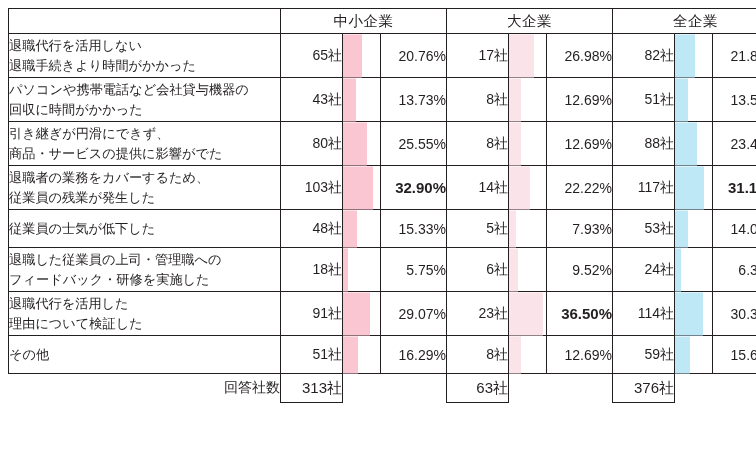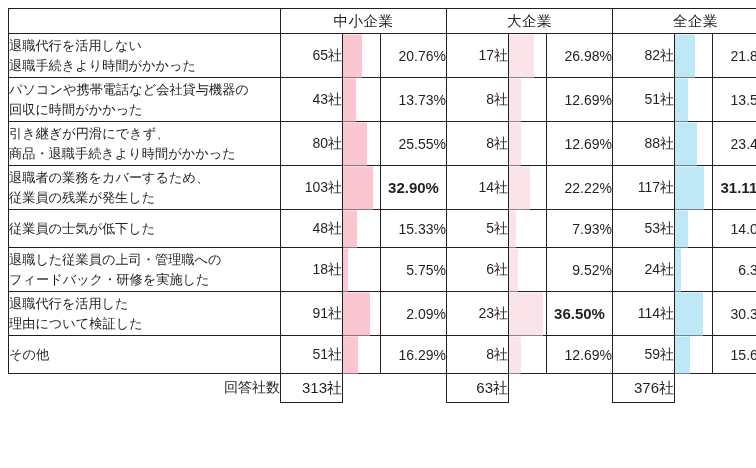--- a/index.html
+++ b/index.html
@@ -65,21 +65,20 @@
     font-size: 14px;
   }
   .pct-cell {
     text-align: right;
     padding-right: 8px;
     font-size: 14px;
   }
   .pct-cell.bold {
     font-weight: bold;
     font-size: 15px;
-    text-align: center;
   }
   .bar-cell {
     position: relative;
     padding: 0;
   }
   .bar {
     position: absolute;
     left: 0;
     top: 50%;
     transform: translateY(-50%);
@@ -183,21 +182,21 @@
           <td class="pct-cell">12.69%</td>
           <td class="count-cell">51社</td>
           <td class="bar-cell">
             <div class="bar" style="width: 33.9%; background: rgb(191, 232, 247);"></div>
           </td>
           <td class="pct-cell">13.56%</td>
         </tr>
         <tr class="row-h2">
           <td class="label-cell">
             <span style="display: block;">引き継ぎが円滑にできず、</span>
-            <span class="l2">商品・退職手続きより時間がかかった</span>
+            <span class="l2">商品・サービスの提供に影響がでた</span>
           </td>
           <td class="count-cell">80社</td>
           <td class="bar-cell">
             <div class="bar" style="width: 63.875%; background: rgb(249, 198, 210);"></div>
           </td>
           <td class="pct-cell">25.55%</td>
           <td class="count-cell">8社</td>
           <td class="bar-cell">
             <div class="bar" style="width: 31.725%; background: rgb(251, 227, 234);"></div>
           </td>
@@ -272,21 +271,21 @@
         </tr>
         <tr class="row-h2">
           <td class="label-cell">
             <span style="display: block;">退職代行を活用した</span>
             <span class="l2">理由について検証した</span>
           </td>
           <td class="count-cell">91社</td>
           <td class="bar-cell">
             <div class="bar" style="width: 72.675%; background: rgb(249, 198, 210);"></div>
           </td>
-          <td class="pct-cell">2.09%</td>
+          <td class="pct-cell">29.07%</td>
           <td class="count-cell">23社</td>
           <td class="bar-cell">
             <div class="bar" style="width: 91.25%; background: rgb(251, 227, 234);"></div>
           </td>
           <td class="pct-cell bold">36.50%</td>
           <td class="count-cell">114社</td>
           <td class="bar-cell">
             <div class="bar" style="width: 75.775%; background: rgb(191, 232, 247);"></div>
           </td>
           <td class="pct-cell">30.31%</td>

